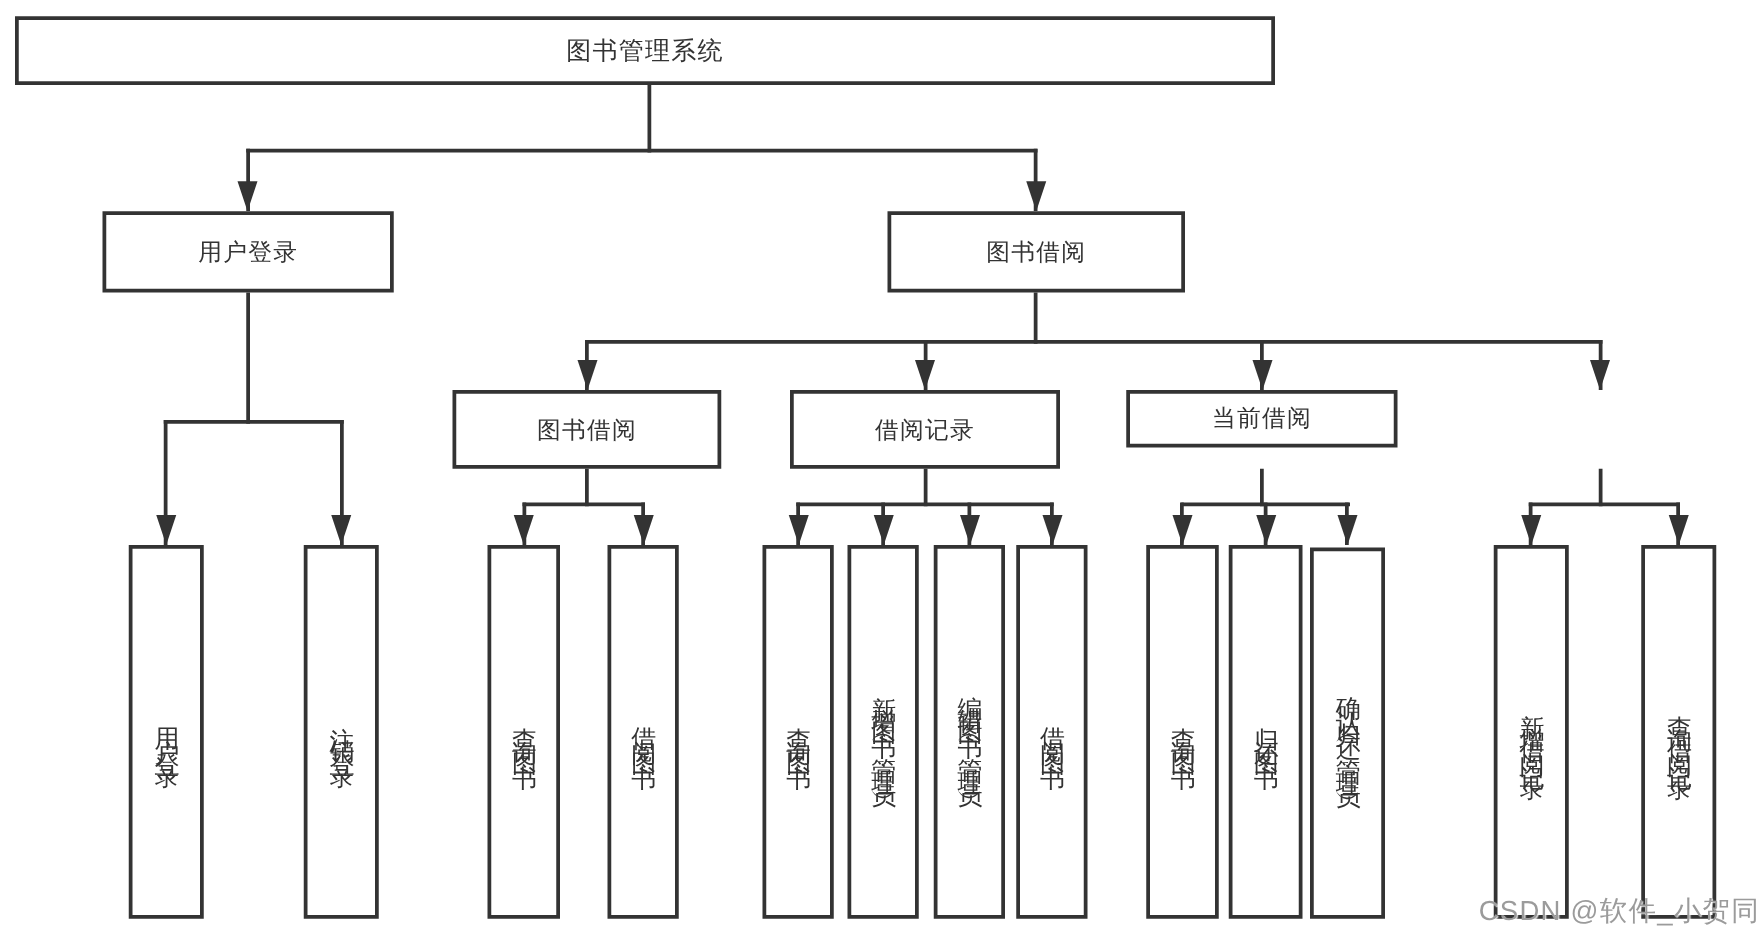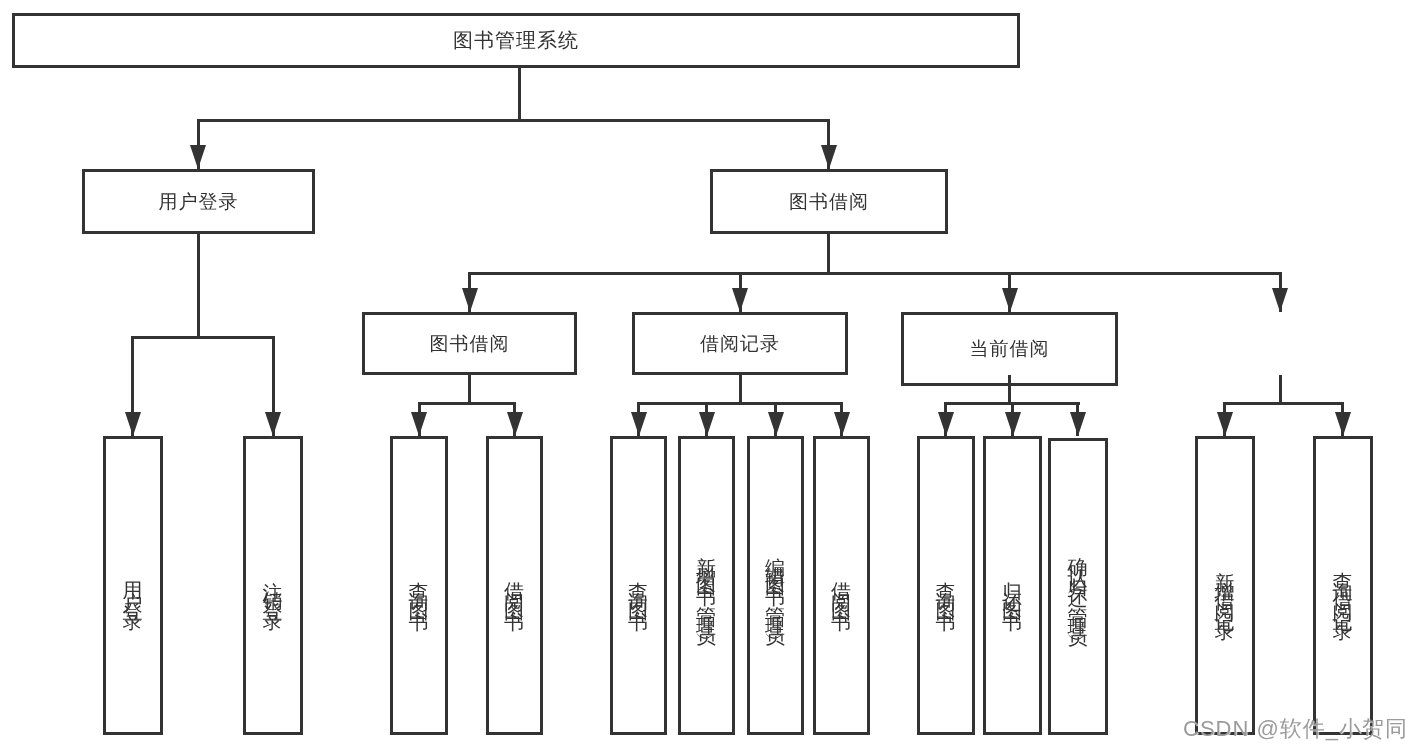--- a/index.html
+++ b/index.html
@@ -89,21 +89,21 @@
   <div class="tri" style="left:1002px;top:288px"></div>
   <div class="vl" style="left:1279px;top:272px;height:40px"></div>
   <div class="tri" style="left:1272px;top:288px"></div>
 
   <div class="box hbox" style="left:362px;top:312px;width:215px;height:63px">
     <span>图书借阅</span>
   </div>
   <div class="box hbox" style="left:632px;top:312px;width:216px;height:63px">
     <span>借阅记录</span>
   </div>
-  <div class="box hbox" style="left:901px;top:312px;width:217px;height:74px">
+  <div class="box hbox" style="left:901px;top:312px;width:217px;height:46px">
     <span>当前借阅</span>
   </div>
 
   <div class="vl" style="left:468px;top:375px;height:30px"></div>
   <div class="hl" style="left:418px;top:402px;width:98px"></div>
   <div class="vl" style="left:418px;top:402px;height:34px"></div>
   <div class="tri" style="left:411px;top:412px"></div>
   <div class="vl" style="left:513px;top:402px;height:34px"></div>
   <div class="tri" style="left:507px;top:412px"></div>
 

